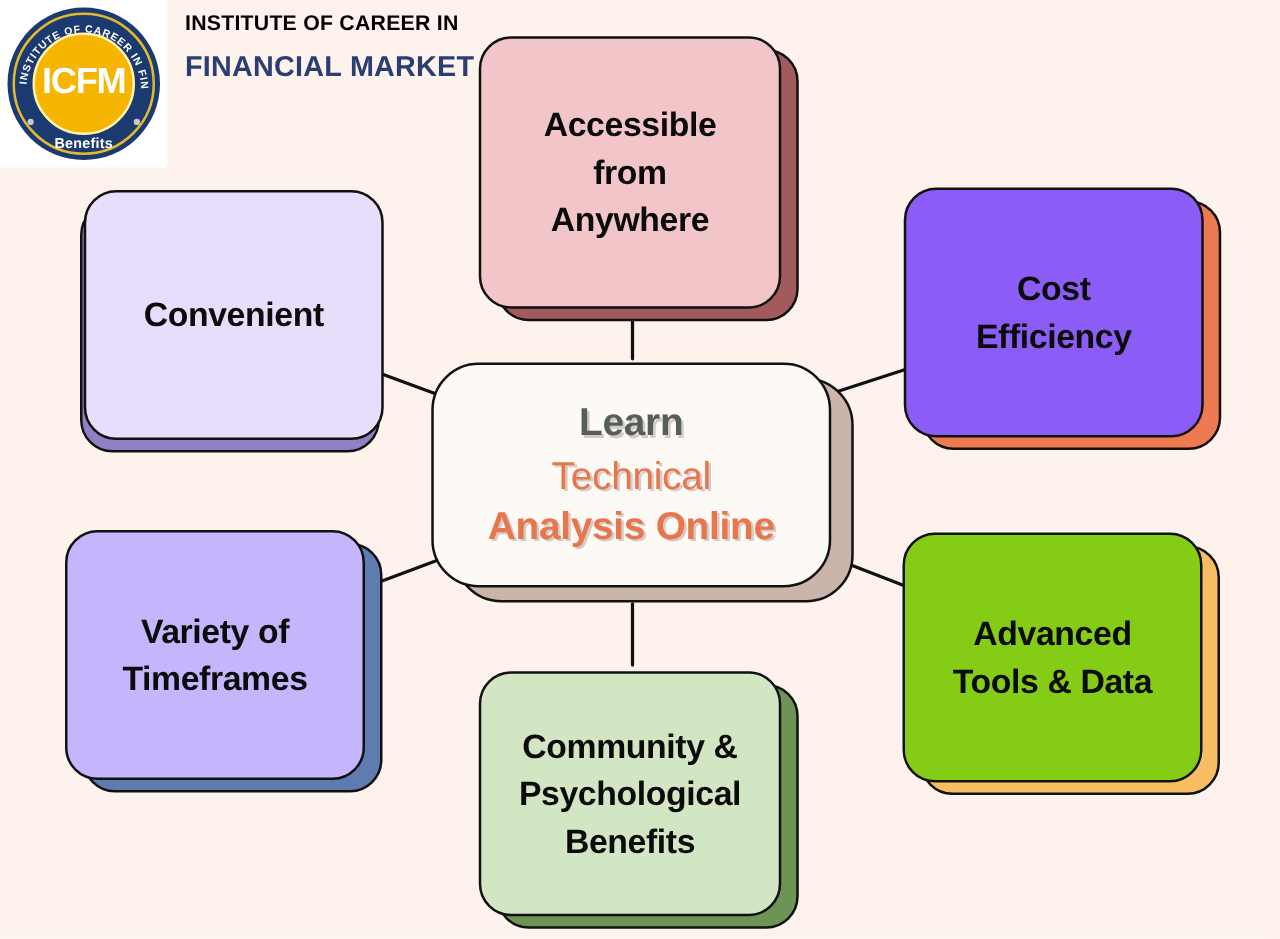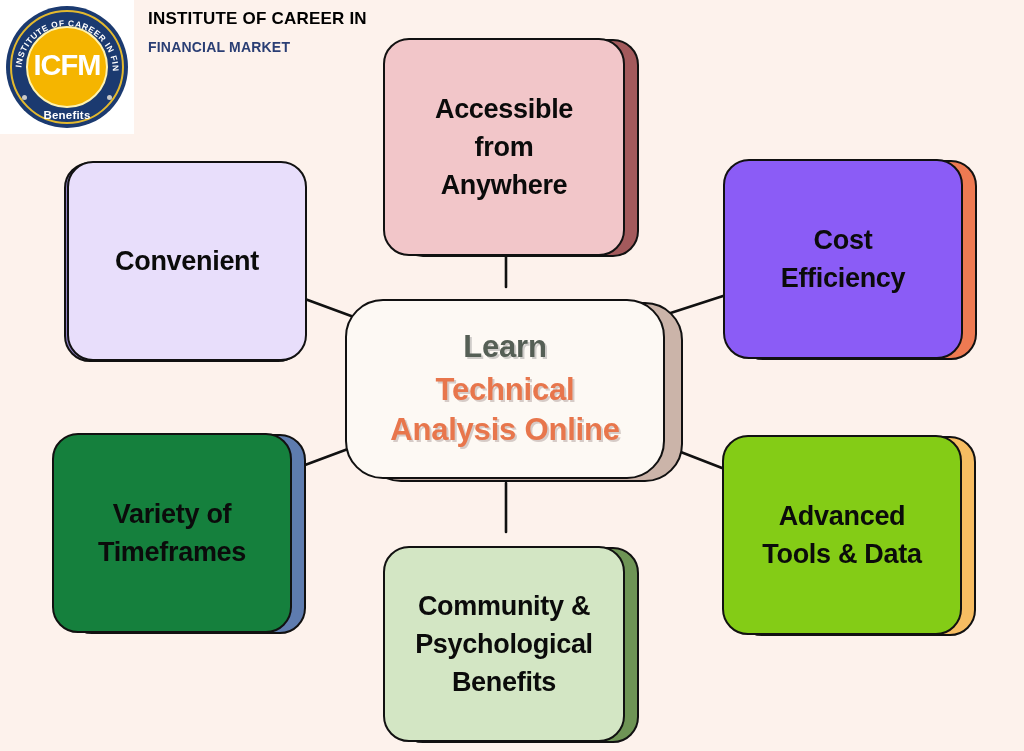--- a/index.html
+++ b/index.html
@@ -123,21 +123,21 @@
     font-weight: 700;
     font-size: 17px;
     color: #000000;
     letter-spacing: 0.2px;
     line-height: 1.25;
     white-space: nowrap;
   }
   .brand-line2 {
     font-family: "Liberation Sans", sans-serif;
     font-weight: 700;
-    font-size: 14px;
+    font-size: 23px;
     color: #2A3E74;
     letter-spacing: 0.2px;
     line-height: 1.25;
     margin-top: 10px;
     white-space: nowrap;
   }
 
   
   .node {
     position: absolute;
@@ -151,21 +151,21 @@
     width: 100%;
     height: 100%;
     border: 2.5px solid #111111;
     border-radius: 26px;
     box-sizing: border-box;
     z-index: 1;
   }
   .node-face {
     position: absolute;
     left: 0;
-    top: 13px;
+    top: 4px;
     width: 100%;
     height: 100%;
     border: 2.5px solid #111111;
     border-radius: 26px;
     box-sizing: border-box;
     z-index: 2;
     display: flex;
     align-items: center;
     justify-content: center;
     text-align: center;
@@ -200,21 +200,21 @@
     font-family: "Liberation Sans", sans-serif;
     font-weight: 700;
     font-size: 31px;
     line-height: 1.22;
     color: #555F55;
     text-shadow: 2px 2px 0 rgba(120,120,120,0.35);
     letter-spacing: -0.2px;
   }
   .center-line-2 {
     font-family: "Liberation Sans", sans-serif;
-    font-weight: 700;
+    font-weight: 400;
     font-size: 31px;
     line-height: 1.30;
     color: #E8764C;
     text-shadow: 2px 2px 0 rgba(150,130,125,0.38);
     letter-spacing: -0.2px;
     margin-top: 4px;
     text-align: center;
   }
   .center-line-3 {
     font-family: "Liberation Sans", sans-serif;
@@ -303,21 +303,21 @@
     <div class="node-shadow"></div>
     <div class="node-face">
       <div class="center-line-1">Learn</div>
       <div class="center-line-2">Technical</div>
       <div class="center-line-3">Analysis Online</div>
     </div>
   </div>
 
   <div class="node" id="node-variety" style="left:52px; top:420px; width:240px; height:200px;">
     <div class="node-shadow" style="background:#5E7CAF;"></div>
-    <div class="node-face" style="background:#15803d;">
+    <div class="node-face" style="background:#c4b5fd;">
       <div class="node-label">
         <div>Variety of</div>
         <div>Timeframes</div>
       </div>
     </div>
   </div>
 
   <div class="node" id="node-advanced" style="left:722px; top:422px; width:240px; height:200px;">
     <div class="node-shadow" style="background:#F7BD62;"></div>
     <div class="node-face" style="background:#84cc16;">

